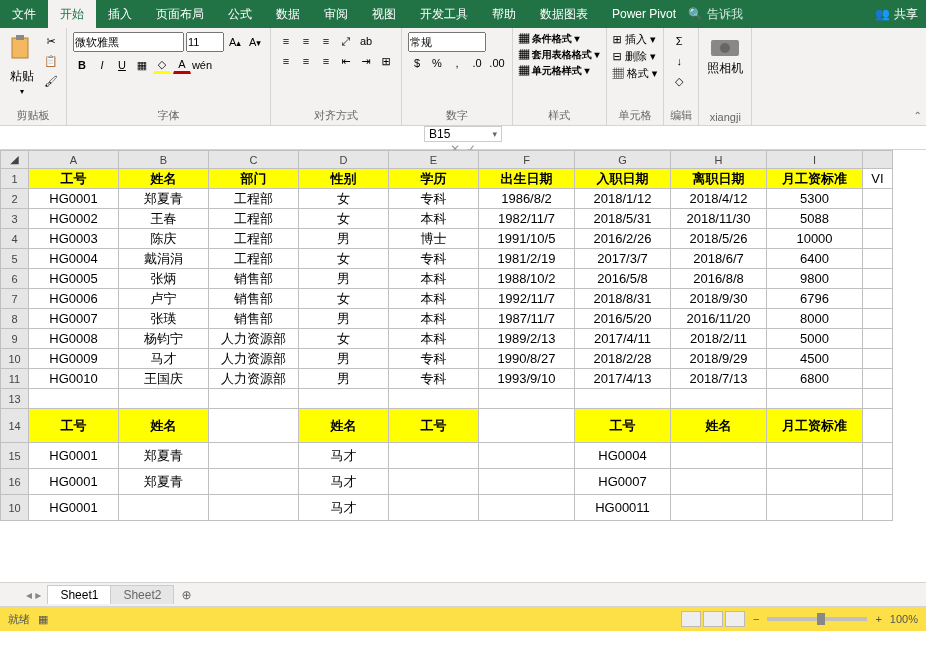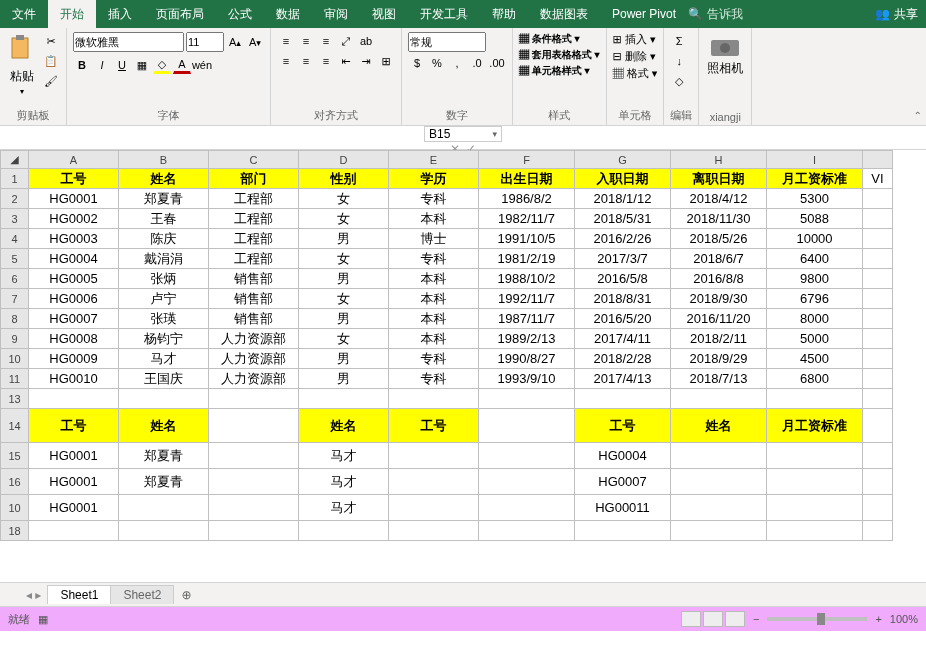--- a/index.html
+++ b/index.html
@@ -34,21 +34,21 @@
 table.sheet td { border: 1px solid #c0c0c0; height: 20px; padding: 0 4px; text-align: center; font-size: 13px; white-space: nowrap; overflow: hidden; }
 table.sheet .rowhdr { background: #e6e6e6; text-align: center; font-size: 11px; color: #444; width: 28px; }
 .hdr-yellow { background: #ffff00; font-weight: bold; }
 .col-A { width: 90px; } .col-B { width: 90px; } .col-C { width: 90px; } .col-D { width: 90px; } .col-E { width: 90px; }
 .col-F { width: 96px; } .col-G { width: 96px; } .col-H { width: 96px; } .col-I { width: 96px; } .col-J { width: 30px; }
 .sheet-tabs { height: 24px; background: #f3f2f1; border-top: 1px solid #d4d4d4; display: flex; align-items: center; padding-left: 20px; gap: 0; }
 .sheet-tab { padding: 2px 12px; border: 1px solid #ccc; border-bottom: none; background: #fff; font-size: 12px; margin-right: -1px; }
 .sheet-tab.inactive { background: #e6e6e6; color: #666; }
 .sheet-nav { display: flex; gap: 4px; padding: 0 6px; color: #888; }
 .add-sheet { padding: 0 8px; color: #666; }
-.status-bar { height: 22px; background: #f0abfc; border-top: 1px solid #d4d4d4; display: flex; align-items: center; padding: 12px 8px; font-size: 11px; color: #555; }
+.status-bar { height: 22px; background: #fde047; border-top: 1px solid #d4d4d4; display: flex; align-items: center; padding: 12px 8px; font-size: 11px; color: #555; }
 .status-right { margin-left: auto; display: flex; align-items: center; gap: 8px; }
 .zoom-slider { width: 100px; height: 4px; background: #c0c0c0; position: relative; }
 .zoom-slider::after { content: ''; position: absolute; left: 50%; top: -4px; width: 8px; height: 12px; background: #888; }
 .view-btns { display: flex; gap: 2px; }
 .view-btn { width: 20px; height: 16px; border: 1px solid #bbb; background: #eee; }
 svg { display: block; }
 </style>
 </head>
 <body>
 
@@ -451,33 +451,20 @@
             <td></td>
             <td></td>
             <td>马才</td>
             <td></td>
             <td></td>
             <td>HG00011</td>
             <td></td>
             <td></td>
             <td></td>
           </tr>
-          <tr>
-            <td class="rowhdr">18</td>
-            <td></td>
-            <td></td>
-            <td></td>
-            <td></td>
-            <td></td>
-            <td></td>
-            <td></td>
-            <td></td>
-            <td></td>
-            <td></td>
-          </tr>
         </tbody>
     </table>
   </div>
 </div>
 
 <div class="sheet-tabs">
   <div class="sheet-nav">◂ ▸</div>
   <div class="sheet-tab">Sheet1</div>
   <div class="sheet-tab inactive">Sheet2</div>
   <div class="add-sheet">⊕</div>

